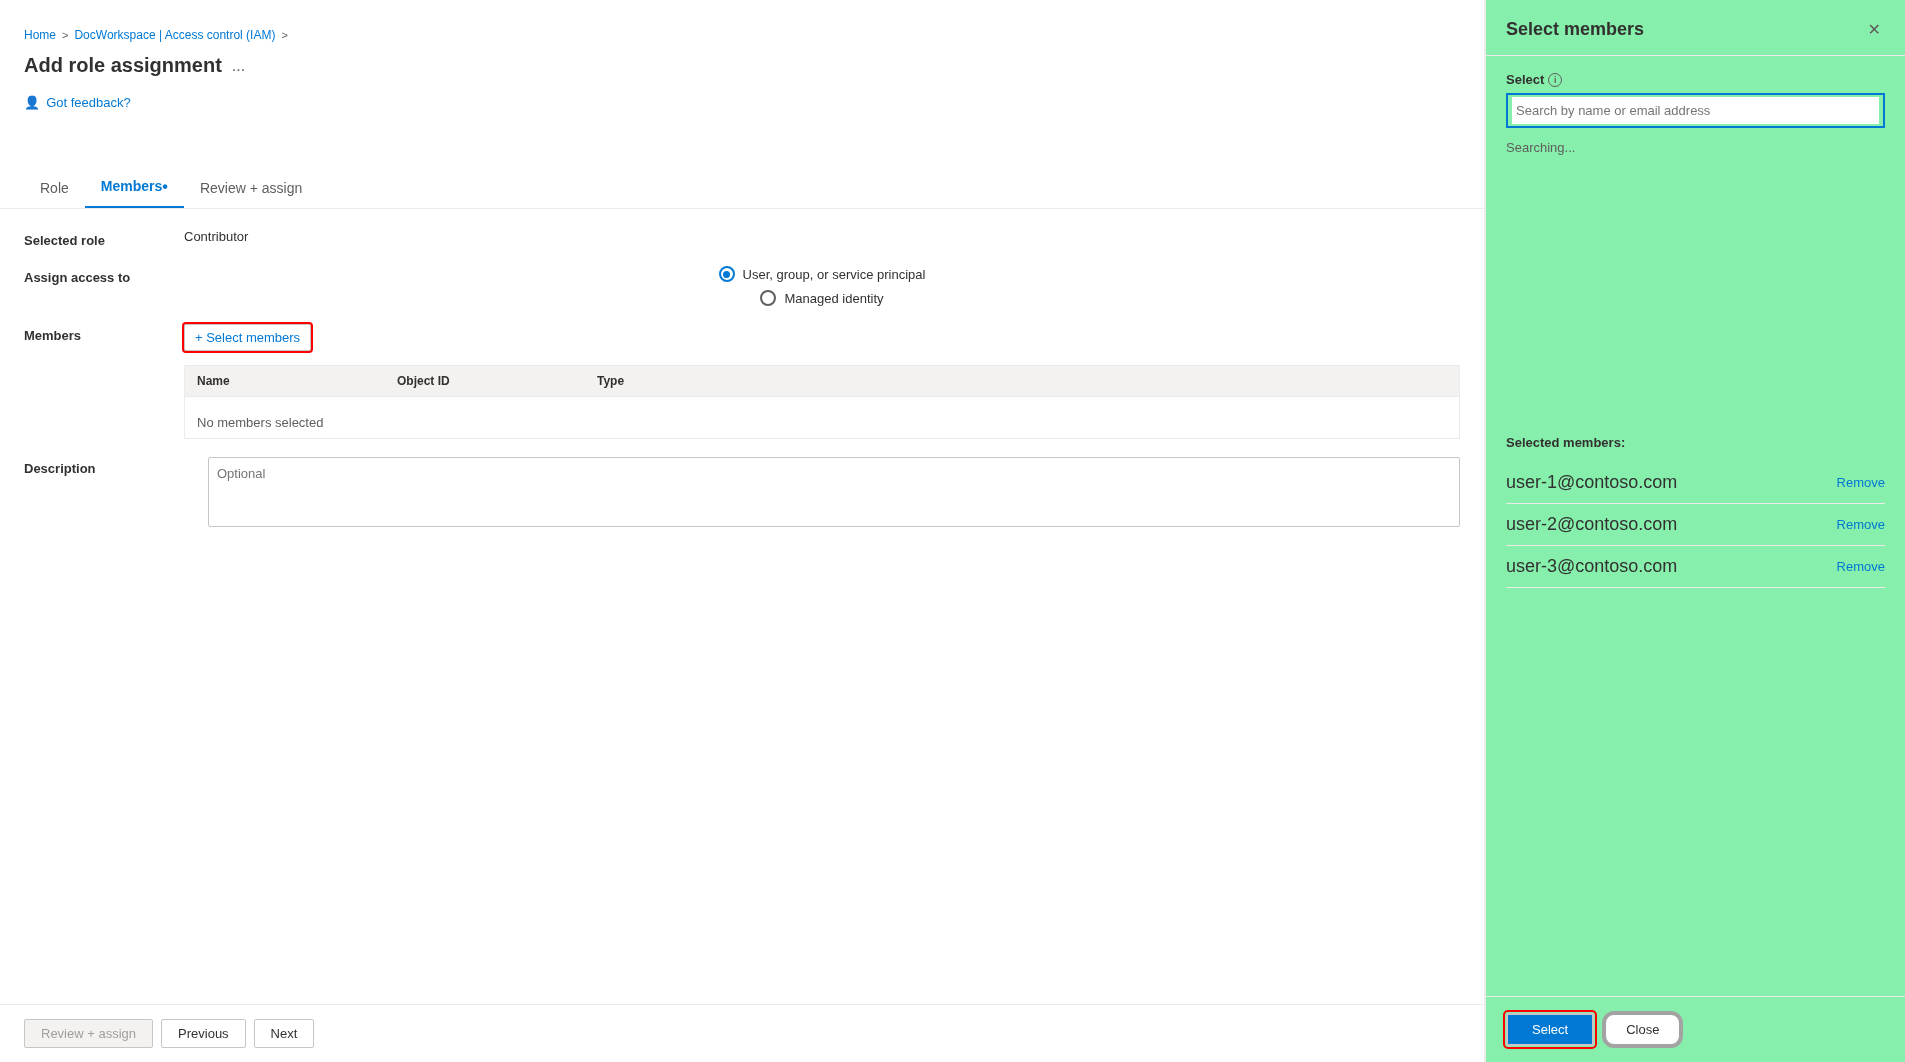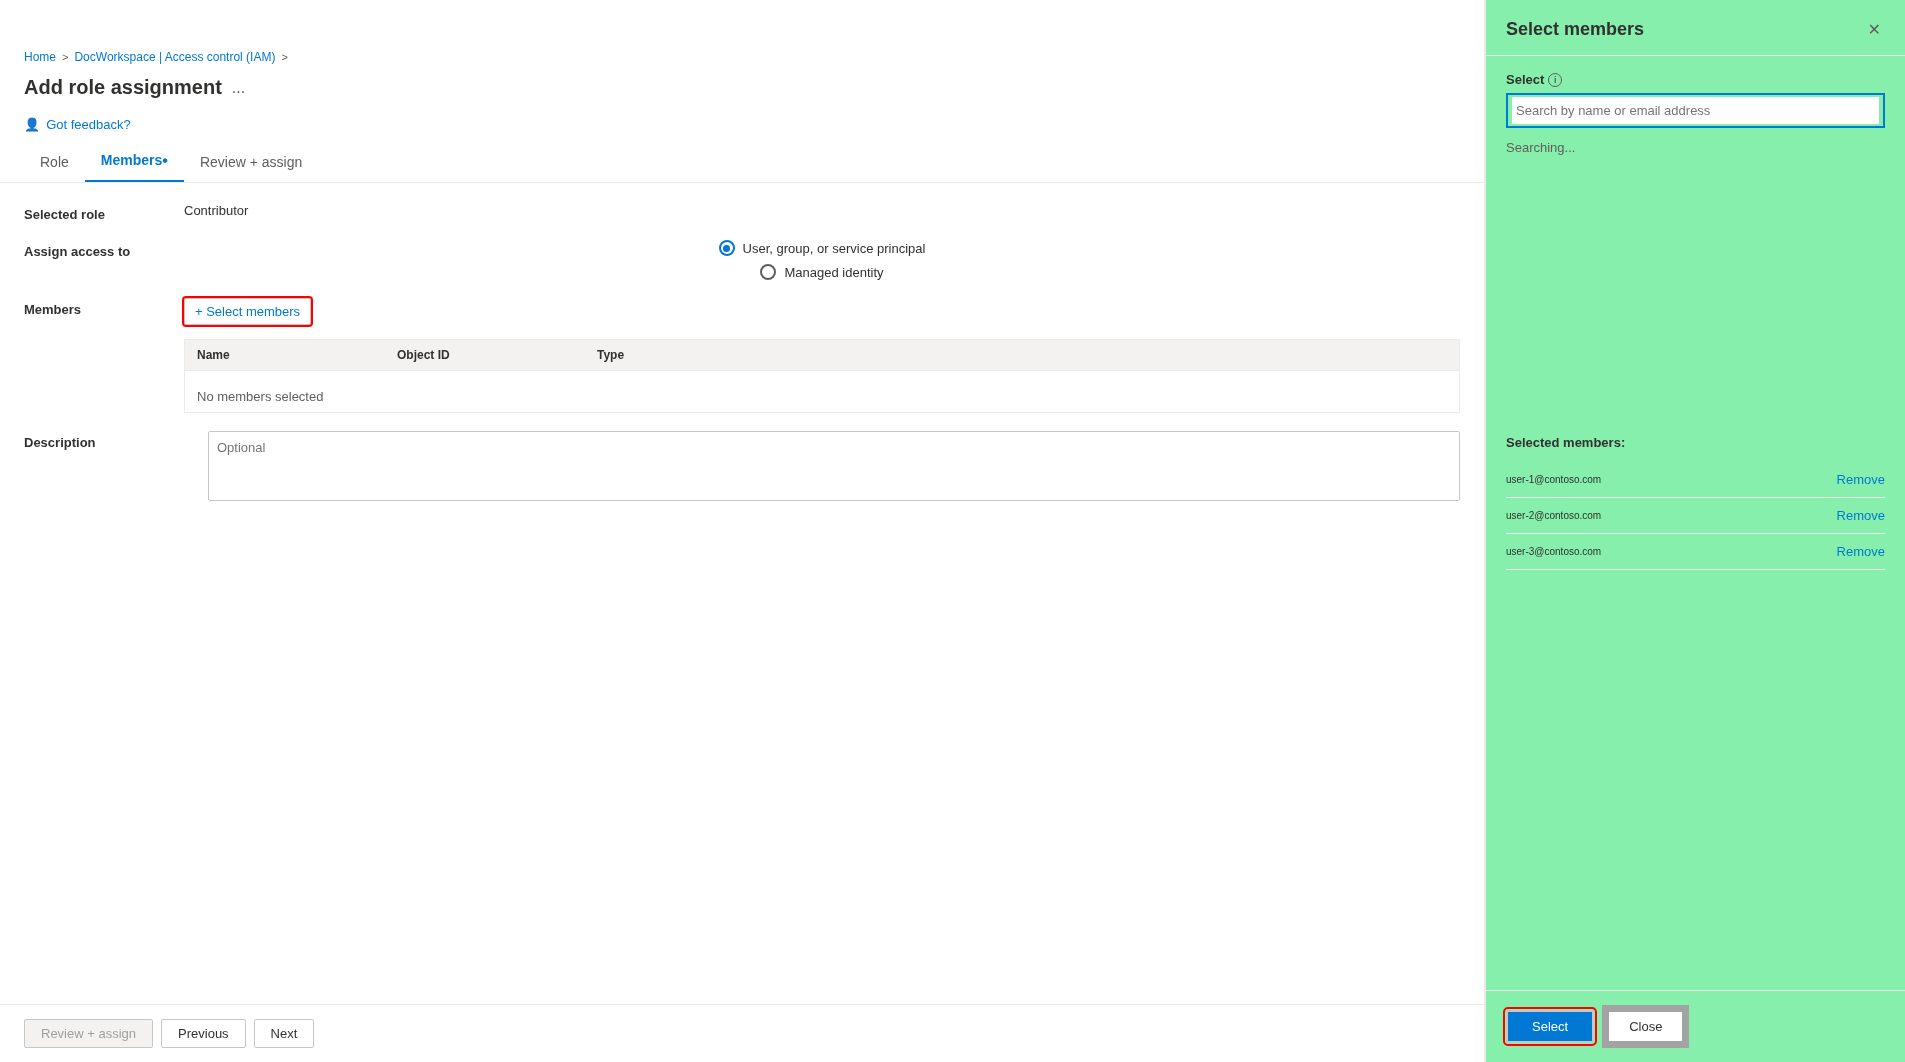--- a/index.html
+++ b/index.html
@@ -3,33 +3,33 @@
   <meta charset="utf-8">
   <style>
     * { box-sizing: border-box; margin: 0; padding: 0; }
     body { font-family: 'Segoe UI', Arial, sans-serif; font-size: 13px; color: #323130; background: #fff; display: flex; flex-direction: column; height: 1062px; width: 1905px; overflow: hidden; }
 
     .main-layout { display: flex; flex: 1; overflow: hidden; }
 
     
     .left-panel { flex: 1; display: flex; flex-direction: column; border-right: 1px solid #edebe9; }
 
-    .breadcrumb-bar { padding: 16px 24px 8px; display: flex; align-items: center; gap: 6px; font-size: 12px; color: #0078d4; margin-top: 34px; }
+    .breadcrumb-bar { padding: 28px 24px 8px; display: flex; align-items: center; gap: 6px; font-size: 12px; color: #0078d4; }
     .breadcrumb-bar span { color: #605e5c; }
     .breadcrumb-bar a { color: #0078d4; text-decoration: none; }
     .breadcrumb-separator { color: #605e5c; font-size: 11px; }
 
     .page-header { padding: 4px 24px 12px; display: flex; align-items: center; gap: 10px; }
     .page-title { font-size: 20px; font-weight: 600; color: #323130; }
     .dots-icon { color: #605e5c; font-size: 16px; cursor: pointer; }
 
     .feedback-bar { padding: 6px 24px 10px; display: flex; align-items: center; gap: 6px; color: #0078d4; font-size: 13px; cursor: pointer; }
 
     .tabs-bar { display: flex; align-items: center; gap: 0; border-bottom: 1px solid #edebe9; padding: 0 24px; }
-    .tab { padding: 10px 16px; font-size: 14px; cursor: pointer; color: #605e5c; position: relative; white-space: nowrap; }
+    .tab { padding: 10px 16px; font-size: 14px; cursor: pointer; color: #605e5c; position: relative; white-space: nowrap; margin-top: 48px; }
     .tab.active { color: #0078d4; font-weight: 600; border-bottom: 2px solid #0078d4; }
     .tab .dot { color: #0078d4; font-size: 16px; vertical-align: middle; }
 
     .form-content { flex: 1; padding: 20px 24px; overflow-y: auto; }
 
     .form-row { display: flex; align-items: flex-start; margin-bottom: 18px; }
     .form-label { width: 160px; font-size: 13px; font-weight: 600; color: #323130; padding-top: 4px; flex-shrink: 0; }
     .form-value { flex: 1; font-size: 13px; color: #323130; }
 
     .radio-group { display: flex; flex-direction: column; gap: 8px; align-items: center; }
@@ -69,26 +69,26 @@
 
     .search-box-wrapper { border: 2px solid #0078d4; padding: 2px 4px; margin-bottom: 12px; }
     .search-input { width: 100%; border: none; outline: none; font-size: 13px; padding: 6px 4px; font-family: inherit; color: #323130; }
 
     .searching-text { font-size: 13px; color: #605e5c; margin-bottom: 16px; }
 
     .selected-members-section { margin-top: 280px; }
     .selected-members-label { font-size: 13px; font-weight: 600; color: #323130; margin-bottom: 12px; }
 
     .member-row { display: flex; align-items: center; justify-content: space-between; padding: 10px 0; border-bottom: 1px solid #edebe9; }
-    .member-email { font-size: 10px; color: #323130; }
+    .member-email { font-size: 18px; color: #323130; }
     .remove-btn { color: #0078d4; font-size: 13px; cursor: pointer; background: none; border: none; font-family: inherit; }
 
     .flyout-footer { padding: 14px 20px; border-top: 1px solid #edebe9; display: flex; align-items: center; gap: 8px; }
     .btn-select { padding: 7px 24px; background: #0078d4; color: #fff; border: 2px solid #c8c6c4; font-size: 13px; cursor: pointer; font-family: inherit; outline: 2px solid red; outline-offset: 1px; border-radius: 2px; }
-    .btn-close { padding: 7px 20px; background: #fff; color: #323130; border: 7px solid #a3a3a3; font-size: 13px; cursor: pointer; font-family: inherit; border-radius: 0; }
+    .btn-close { padding: 7px 20px; background: #fff; color: #323130; border: 4px solid #a3a3a3; font-size: 13px; cursor: pointer; font-family: inherit; border-radius: 12px; }
   </style>
 </head>
 <body>
 
 <div class="main-layout">
 
   <div class="left-panel">
 
     <div class="breadcrumb-bar">
       <a>Home</a>

